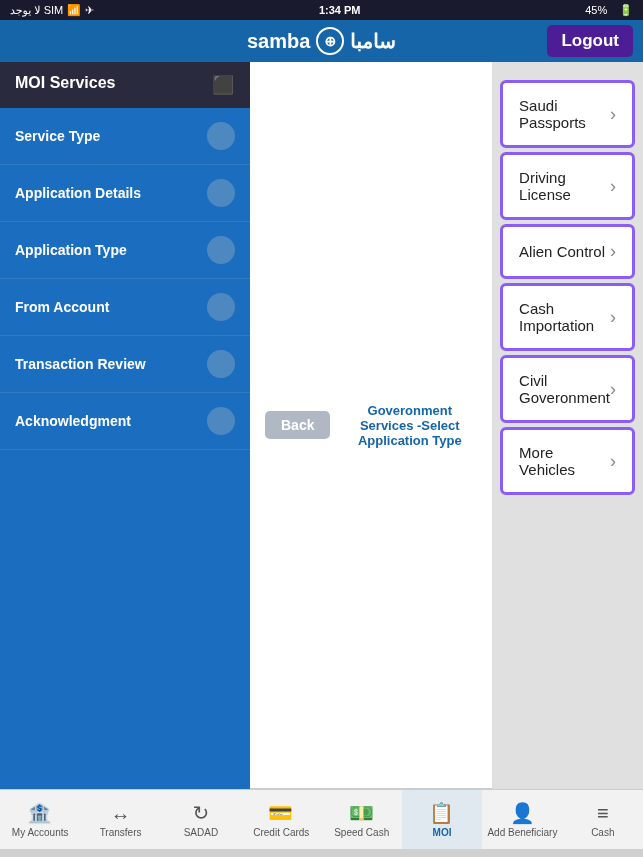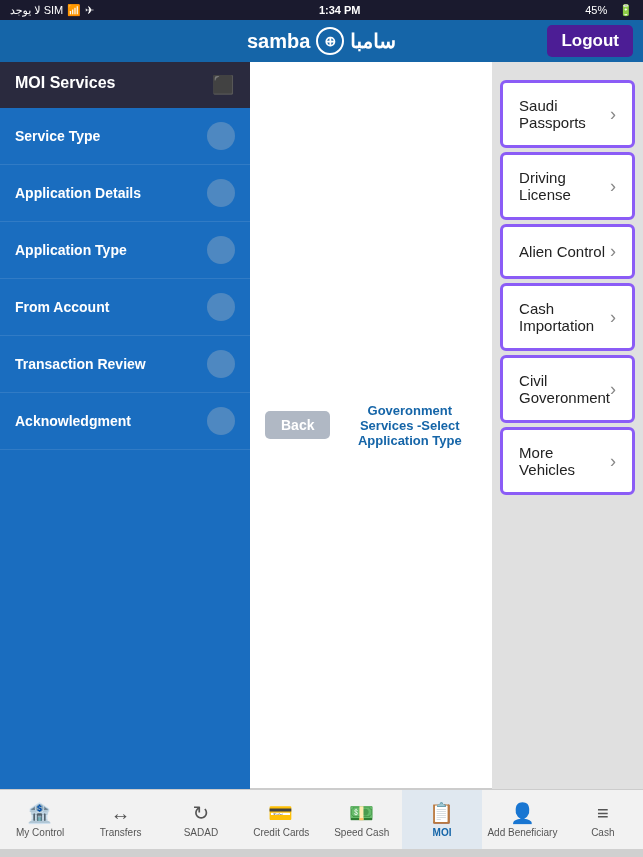--- a/index.html
+++ b/index.html
@@ -315,21 +315,21 @@
 
       </div>
     </div>
   </div>
 
 </div>
 
 <div class="tab-bar">
   <div class="tab-item">
     <span class="tab-icon">🏦</span>
-    <span class="tab-label">My Control</span>
+    <span class="tab-label">My Accounts</span>
   </div>
   <div class="tab-item">
     <span class="tab-icon">↔</span>
     <span class="tab-label">Transfers</span>
   </div>
   <div class="tab-item">
     <span class="tab-icon">↻</span>
     <span class="tab-label">SADAD</span>
   </div>
   <div class="tab-item">

